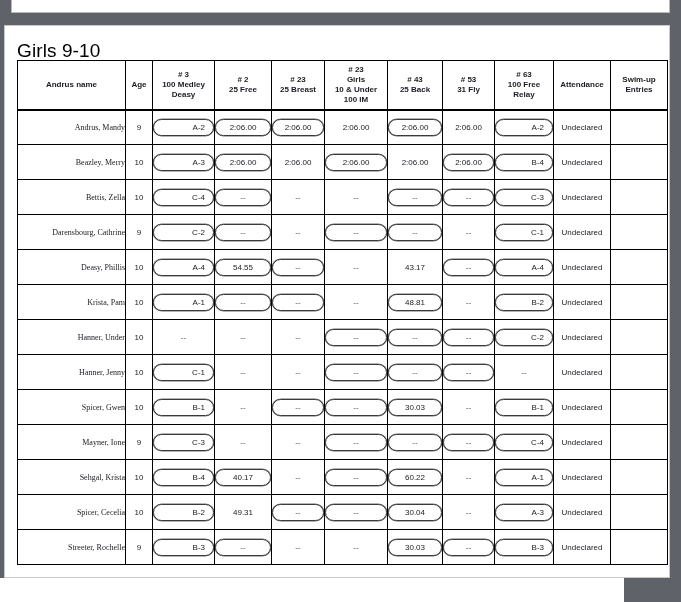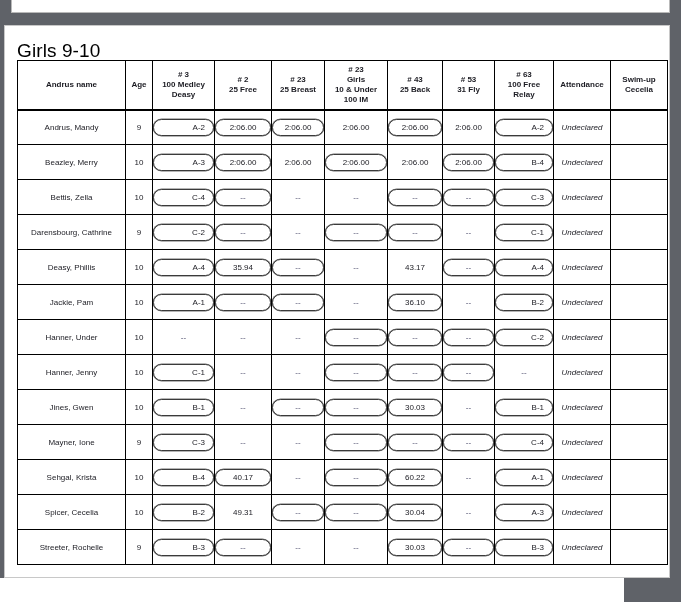--- a/index.html
+++ b/index.html
@@ -105,36 +105,36 @@
   table.roster tbody tr {
     height: 35px;
   }
   table.roster tbody td {
     font-size: 8px;
     color: #1b1b22;
   }
 
   td.c-name {
     padding-left: 7px;
-    text-align: center;
+    text-align: right;
     font-size: 8px;
     color: #1b1b22;
+    font-family: Liberation Serif, serif;
   }
   td.c-age {
     text-align: center;
     font-size: 8px;
   }
   td.c-event {
     text-align: center;
     padding: 0 5px;
   }
   td.c-att {
     text-align: center;
     font-size: 8px;
-    font-style: italic;
   }
   td.c-swimup {
     text-align: center;
   }
 
   
   .pill {
     display: block;
     width: 100%;
     box-sizing: border-box;
@@ -237,21 +237,21 @@
             <th>
               <span class="hdr-num"># 63</span>
               <span class="hdr-name">100 Free
 Relay</span>
             </th>
             <th>
               <span class="hdr-name">Attendance</span>
             </th>
             <th>
               <span class="hdr-name">Swim-up
-Cecelia</span>
+Entries</span>
             </th>
           </tr>
       </thead>
       <tbody>
           <tr>
             <td class="c-name">Andrus, Mandy</td>
             <td class="c-age">9</td>
             <td class="c-event">
               <span class="pill">A-2</span>
             </td>
@@ -357,57 +357,57 @@
             <td class="c-att">Undeclared</td>
             <td class="c-swimup"></td>
           </tr>
           <tr>
             <td class="c-name">Deasy, Phillis</td>
             <td class="c-age">10</td>
             <td class="c-event">
               <span class="pill">A-4</span>
             </td>
             <td class="c-event">
-              <span class="pill center">35.94</span>
+              <span class="pill center">54.55</span>
             </td>
             <td class="c-event">
               <span class="pill center dash">--</span>
             </td>
             <td class="c-event">
               <span class="plain dash">--</span>
             </td>
             <td class="c-event">
               <span class="plain">43.17</span>
             </td>
             <td class="c-event">
               <span class="pill center dash">--</span>
             </td>
             <td class="c-event">
               <span class="pill">A-4</span>
             </td>
             <td class="c-att">Undeclared</td>
             <td class="c-swimup"></td>
           </tr>
           <tr>
-            <td class="c-name">Jackie, Pam</td>
+            <td class="c-name">Krista, Pam</td>
             <td class="c-age">10</td>
             <td class="c-event">
               <span class="pill">A-1</span>
             </td>
             <td class="c-event">
               <span class="pill center dash">--</span>
             </td>
             <td class="c-event">
               <span class="pill center dash">--</span>
             </td>
             <td class="c-event">
               <span class="plain dash">--</span>
             </td>
             <td class="c-event">
-              <span class="pill center">36.10</span>
+              <span class="pill center">48.81</span>
             </td>
             <td class="c-event">
               <span class="plain dash">--</span>
             </td>
             <td class="c-event">
               <span class="pill">B-2</span>
             </td>
             <td class="c-att">Undeclared</td>
             <td class="c-swimup"></td>
           </tr>
@@ -459,21 +459,21 @@
             <td class="c-event">
               <span class="pill center dash">--</span>
             </td>
             <td class="c-event">
               <span class="plain dash">--</span>
             </td>
             <td class="c-att">Undeclared</td>
             <td class="c-swimup"></td>
           </tr>
           <tr>
-            <td class="c-name">Jines, Gwen</td>
+            <td class="c-name">Spicer, Gwen</td>
             <td class="c-age">10</td>
             <td class="c-event">
               <span class="pill">B-1</span>
             </td>
             <td class="c-event">
               <span class="plain dash">--</span>
             </td>
             <td class="c-event">
               <span class="pill center dash">--</span>
             </td>

